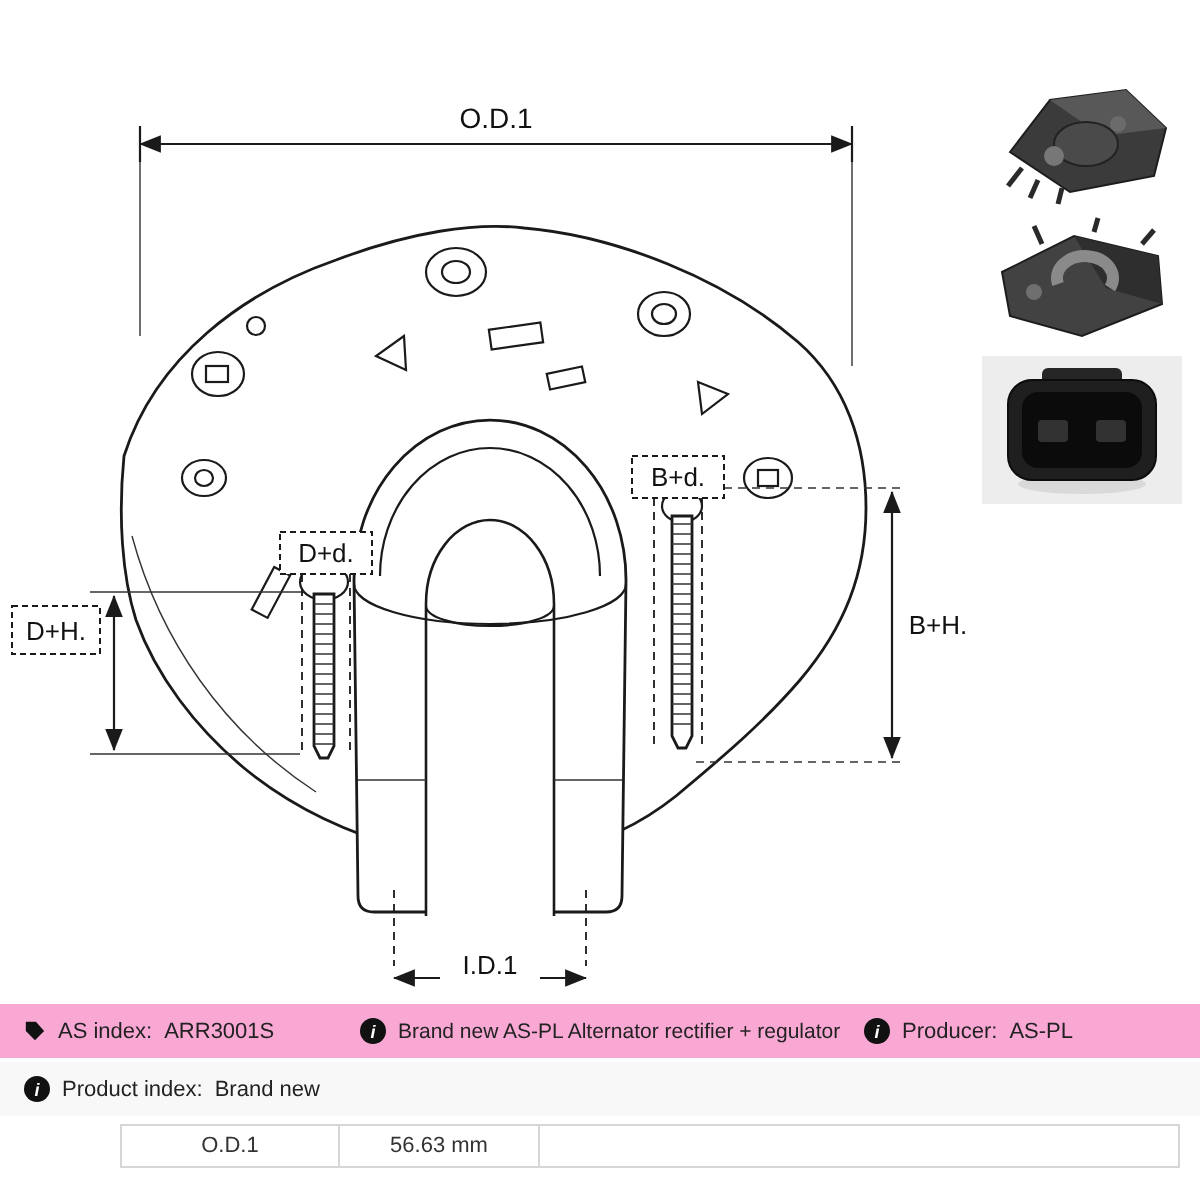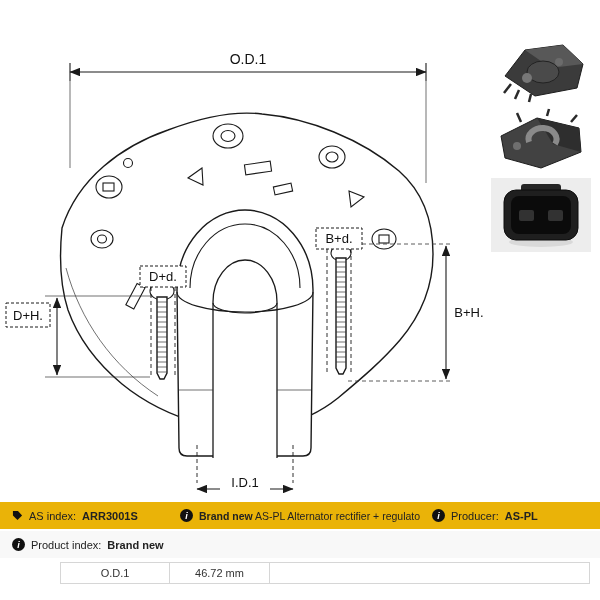--- a/index.html
+++ b/index.html
@@ -17,25 +17,25 @@
   .lblbox{fill:#fff;stroke:#1a1a1a;stroke-width:1;stroke-dasharray:3 2;}
   .dim{font-size:13px;fill:#111;}
   .dimbig{font-size:14px;fill:#111;}
 
   
   .photos{position:absolute;left:489px;top:38px;width:104px;display:flex;flex-direction:column;gap:4px;}
   .photo svg{display:block;}
 
   
   .info{position:absolute;left:0;top:502px;width:600px;}
-  .irow{display:grid;grid-template-columns:168px 252px 1fr;align-items:center;height:27px;background:#eab308;border-bottom:2px solid #fff;}
+  .irow{display:grid;grid-template-columns:168px 252px 1fr;align-items:center;height:27px;background:#f9a8d4;border-bottom:2px solid #fff;}
   .irow.alt{background:#f8f8f8;}
   .cell{display:flex;align-items:center;gap:6px;padding-left:12px;font-size:11px;color:#222;white-space:nowrap;overflow:hidden;}
   .cell.desc{font-size:10.5px;}
-  .b{font-weight:bold;}
+  .b{font-weight:normal;}
   .red{color:#e2001a;letter-spacing:.3px;}
   .iinfo{flex:0 0 auto;width:13px;height:13px;border-radius:50%;background:#111;color:#fff;
          font-size:9px;font-weight:bold;font-style:italic;display:inline-flex;
          align-items:center;justify-content:center;}
   .tagic{flex:0 0 auto;width:11px;height:11px;}
   .chk{flex:0 0 auto;width:15px;height:13px;display:inline-flex;}
 
   
   .spec{position:absolute;left:60px;top:562px;width:530px;height:22px;
         display:grid;grid-template-columns:110px 100px 1fr;font-size:11px;color:#333;}
@@ -205,17 +205,17 @@
       <div class="cell">
         <span class="iinfo">i</span>
         <span>Product index:</span>
         <span class="b">Brand new</span>
       </div>
     </div>
   </div>
 
   <div class="spec">
     <div class="scell">O.D.1</div>
-    <div class="scell">46.72 mm</div>
+    <div class="scell">56.63 mm</div>
     <div class="scell"></div>
   </div>
 
 </div>
 
 </body></html>

